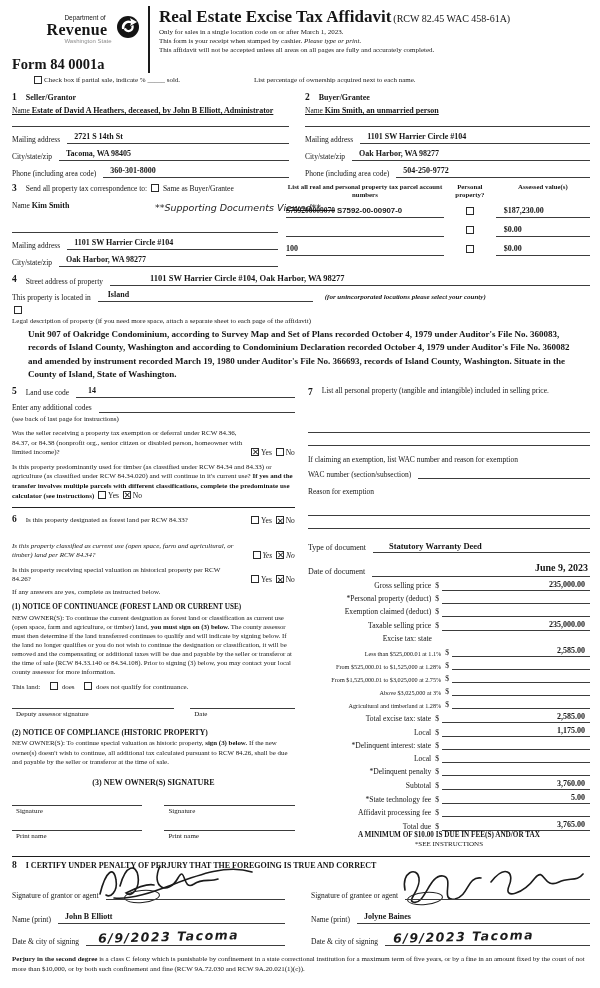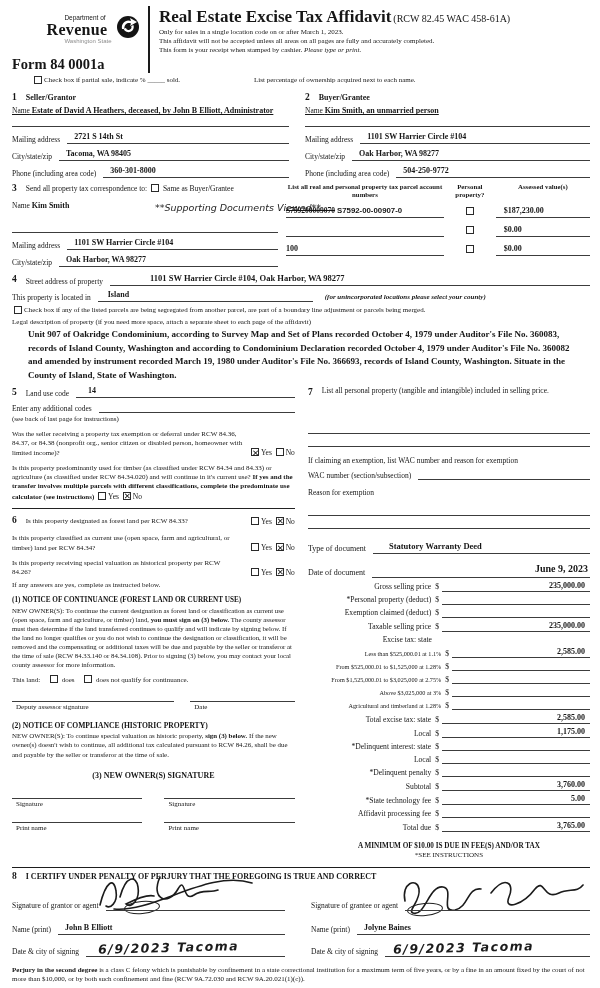--- a/index.html
+++ b/index.html
@@ -95,21 +95,21 @@
 
   .eline { border-bottom:1px solid #3c3c3c; height:13px; }
   .trow { display:flex; align-items:flex-end; margin-top:3px; }
   .tlab { flex:1; text-align:right; font-size:7.6px; padding-right:4px; white-space:nowrap; }
   .tds { font-size:7.6px; padding-right:3px; }
   .tval { width:148px; border-bottom:1px solid #3c3c3c; text-align:right; font-weight:bold;
           font-size:8px; padding:0 5px 0 0; min-height:10px; }
   .trow.small .tlab { font-size:6.2px; }
   .trow.small .tval { width:138px; }
   .texcise { text-align:right; padding-right:158px; font-size:7.6px; margin-top:3px; }
-  .minnote { font-weight:bold; font-size:7.2px; text-align:center; margin-top:10px; }
+  .minnote { font-weight:bold; font-size:7.2px; text-align:center; }
   .seenote { font-size:7px; text-align:center; }
 
   .bigrule { border-top:1.5px solid #1d1d1d; margin-top:7px; }
 
   
   .s8head { margin-top:3px; font-size:8px; font-weight:bold; }
   .s8cols { display:flex; }
   .s8c { width:50%; position:relative; }
   .s8c.rt { padding-left:10px; }
   .s8c.lf { padding-right:16px; }
@@ -143,22 +143,22 @@
         </span>
       </div>
       <div class="form-no">Form 84 0001a</div>
     </div>
     <div class="hdr-right">
       <div class="title-line">
         <span class="title">Real Estate Excise Tax Affidavit</span>
         <span class="title-ref">(RCW 82.45 WAC 458-61A)</span>
       </div>
       <div class="hnote">Only for sales in a single location code on or after March 1, 2023.</div>
+      <div class="hnote"><span>This form is your receipt when stamped by cashier. </span><span class="i">Please type or print.</span></div>
       <div class="hnote">This affidavit will not be accepted unless all areas on all pages are fully and accurately completed.</div>
-      <div class="hnote"><span>This form is your receipt when stamped by cashier. </span><span class="i">Please type or print.</span></div>
     </div>
   </div>
 
   <div class="partial-row">
     <span class="cb"></span>
     <span>Check box if partial sale, indicate % _____ sold.</span>
     <span class="own">List percentage of ownership acquired next to each name.</span>
   </div>
 
   <div class="cols">
@@ -253,21 +253,20 @@
       <span class="flabel">Street address of property</span>
       <span class="uv" style="font-size:8.5px; padding-left:40px;">1101 SW Harrier Circle #104, Oak Harbor, WA  98277</span>
     </div>
     <div class="loc-row">
       <span class="flabel">This property is located in</span>
       <span class="loc-uv">Island</span>
       <span class="loc-note">(for unincorporated locations please select your county)</span>
     </div>
     <div class="seg-row">
       <span class="cb"></span>
-      <span>Check box if any of the listed parcels are being segregated from another parcel, are part of a boundary line adjustment or parcels being merged.</span>
     </div>
     <div class="legal-label">Legal description of property (if you need more space, attach a separate sheet to each page of the affidavit)</div>
     <div class="legal-text">Unit 907 of Oakridge Condominium, according to Survey Map and Set of Plans recorded October 4, 1979 under Auditor's File No. 360083, records of Island County, Washington and according to Condominium Declaration recorded October 4, 1979 under Auditor's File No. 360082 and amended by instrument recorded March 19, 1980 under Auditor's File No. 366693, records of Island County, Washington.  Situate in the County of Island, State of Washington.</div>
   </div>
 
   <div class="cols57">
 
     <div class="left57">
       <div class="frow" style="margin-top:0;">
         <span class="snum">5</span>
@@ -297,21 +296,21 @@
       </div>
 
       <div class="sec6">
         <div class="qblock" style="margin-top:3px;">
           <div class="qtext"><span class="snum">6</span><span>Is this property designated as forest land per RCW 84.33?</span></div>
           <div class="yn">
             <span class="cb"></span><span>Yes</span>
             <span class="cb checked"></span><span>No</span>
           </div>
         </div>
-        <div class="qblock" style="margin-top:8px;">
+        <div class="qblock" style="margin-top:16px;font-style:italic;">
           <div class="qtext">Is this property classified as current use (open space, farm and agricultural, or timber) land per RCW 84.34?</div>
           <div class="yn">
             <span class="cb"></span><span>Yes</span>
             <span class="cb checked"></span><span>No</span>
           </div>
         </div>
         <div class="qblock" style="margin-top:6px;gap:12px;">
           <div class="qtext">Is this property receiving special valuation as historical property per RCW 84.26?</div>
           <div class="yn">
             <span class="cb"></span><span>Yes</span>

